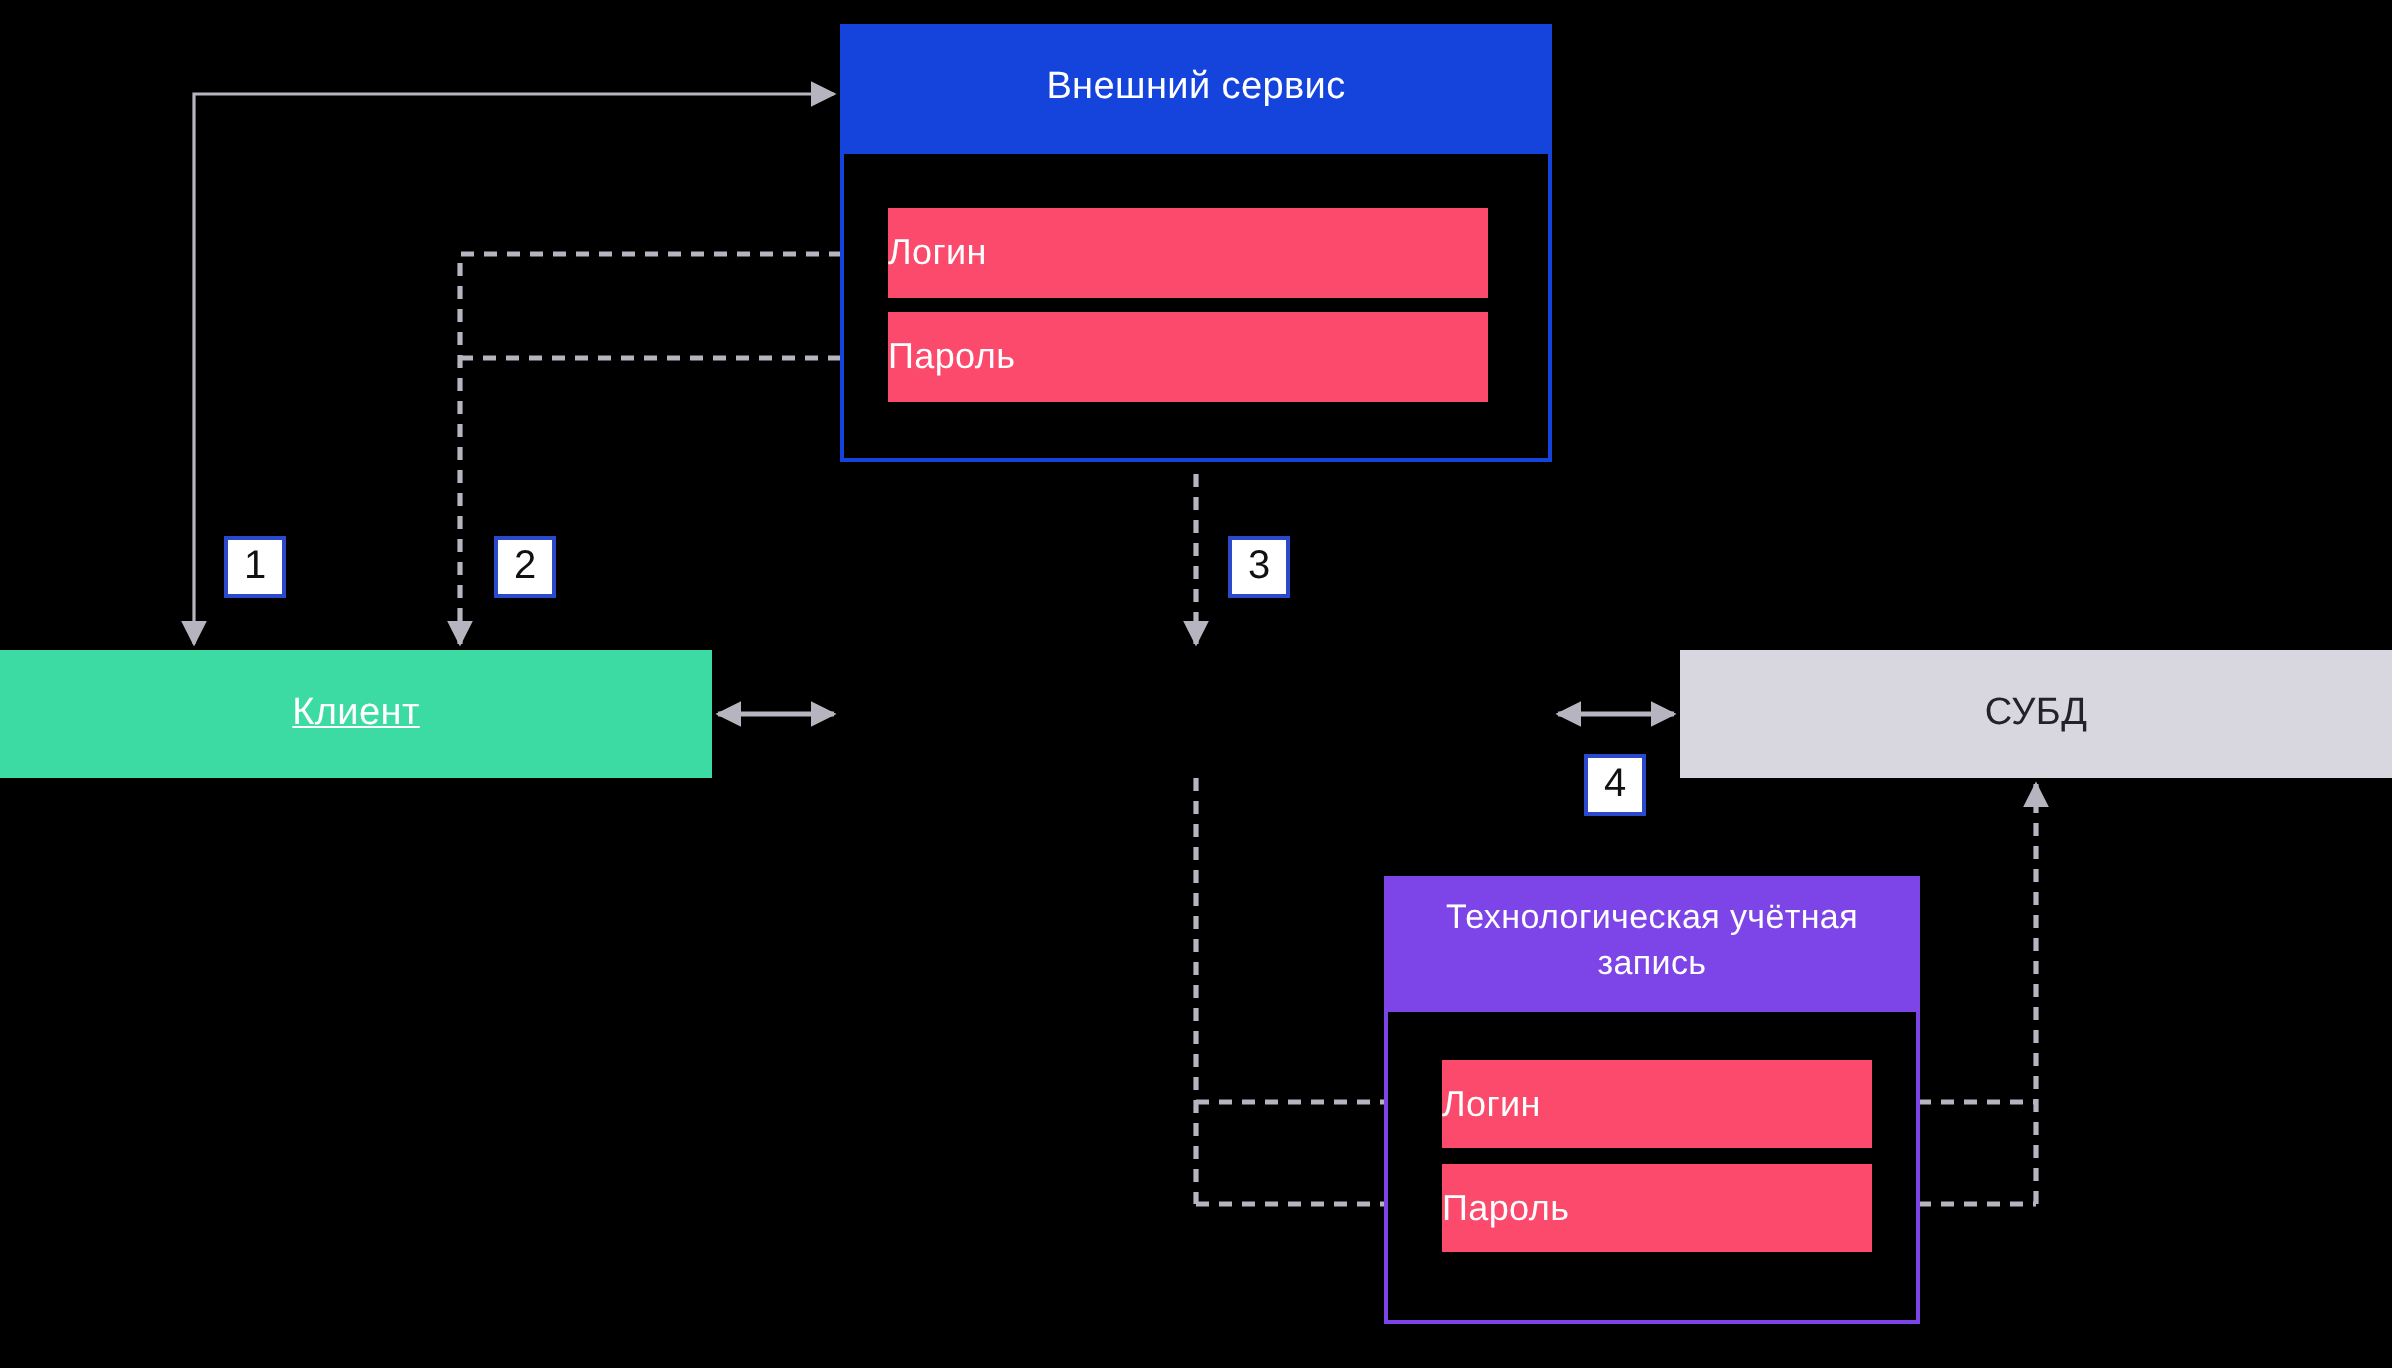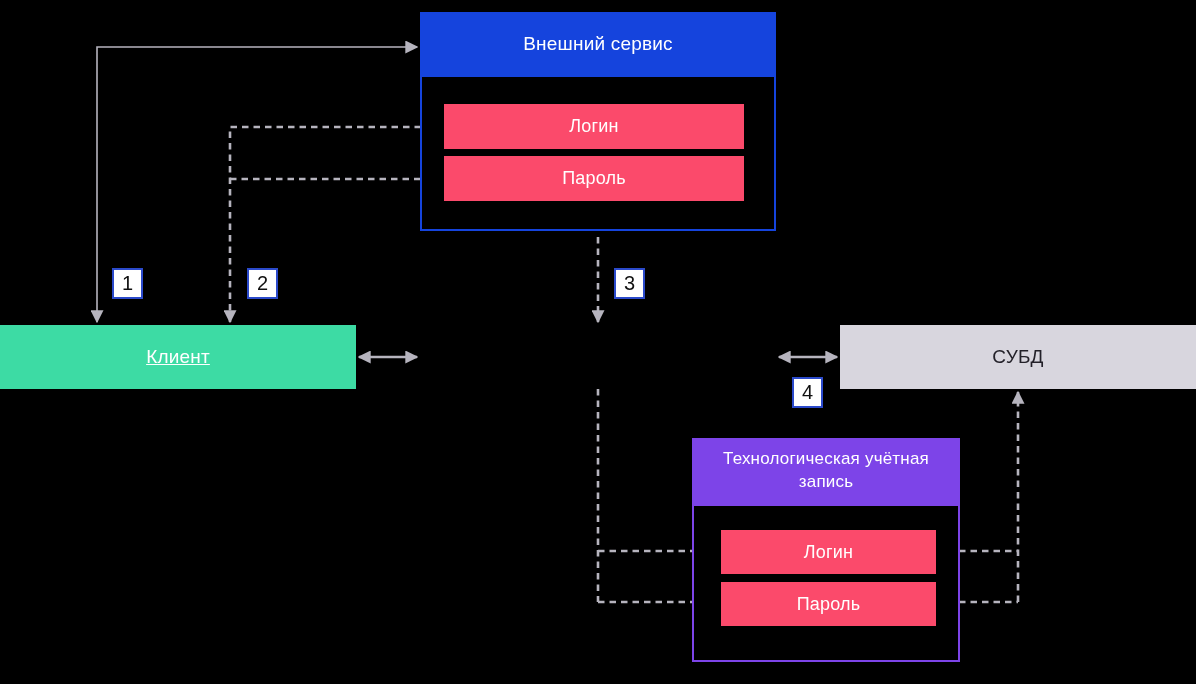--- a/index.html
+++ b/index.html
@@ -54,21 +54,20 @@
   }
   .group-body.blue-border   { border: 2px solid var(--blue); }
   .group-body.purple-border { border: 2px solid var(--purple); }
   .field {
     position: absolute;
     z-index: 3;
     background: var(--pink);
     color: var(--white);
     display: flex;
     align-items: center;
-    justify-content: center;
     font-size: 18px;
     font-weight: 500;
     letter-spacing: 0.2px;
   }
   .step {
     position: absolute;
     z-index: 4;
     width: 31px;
     height: 31px;
     background: var(--white);

